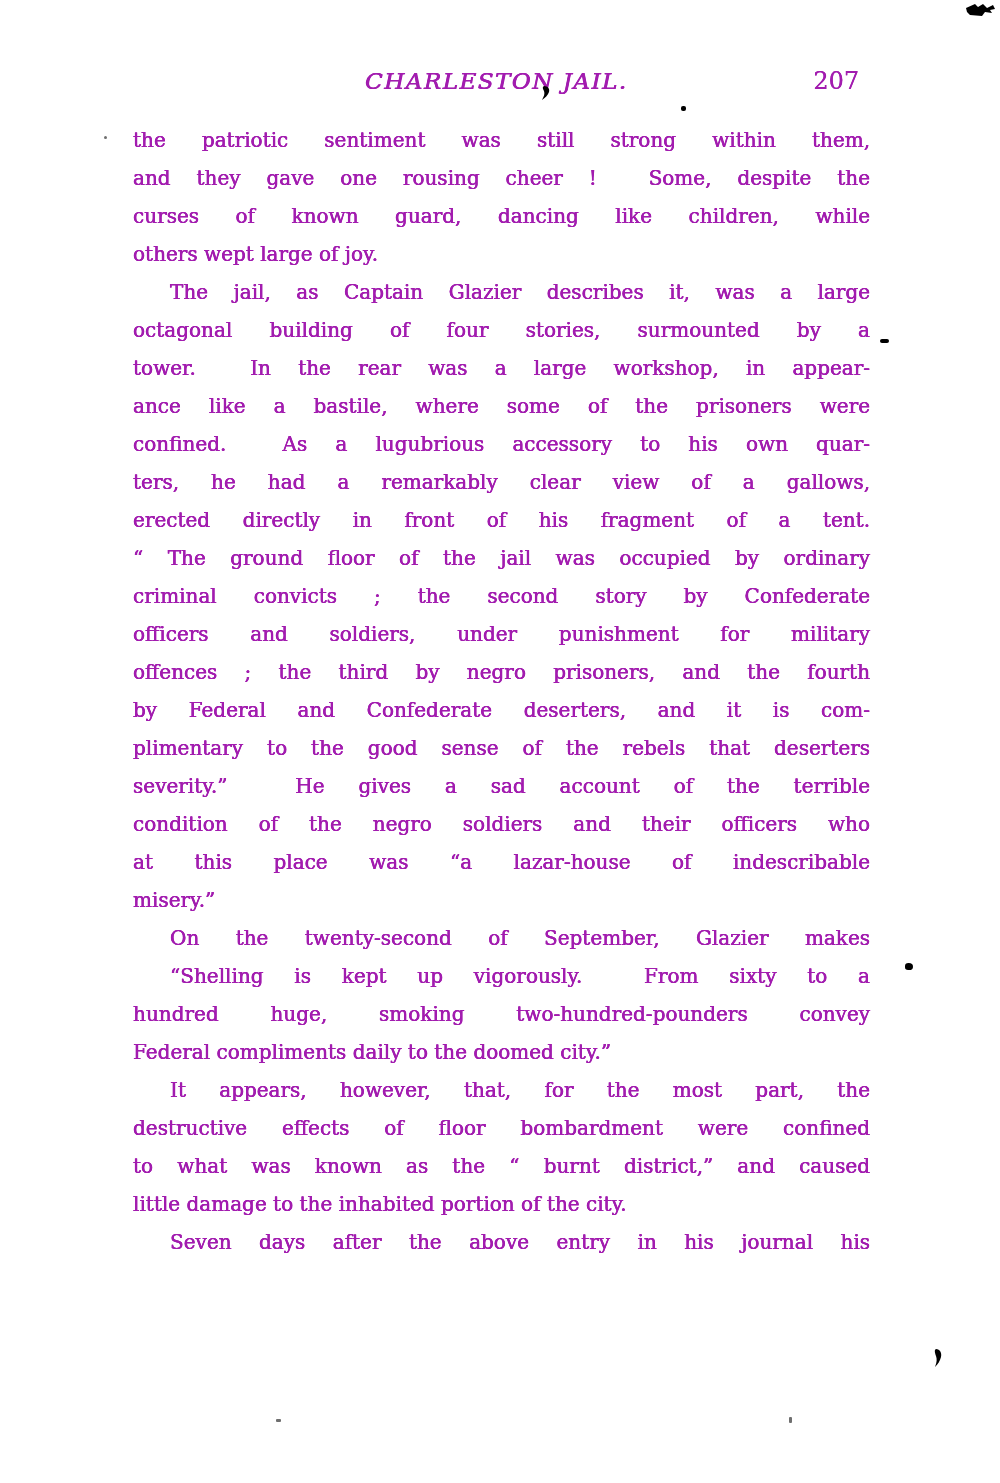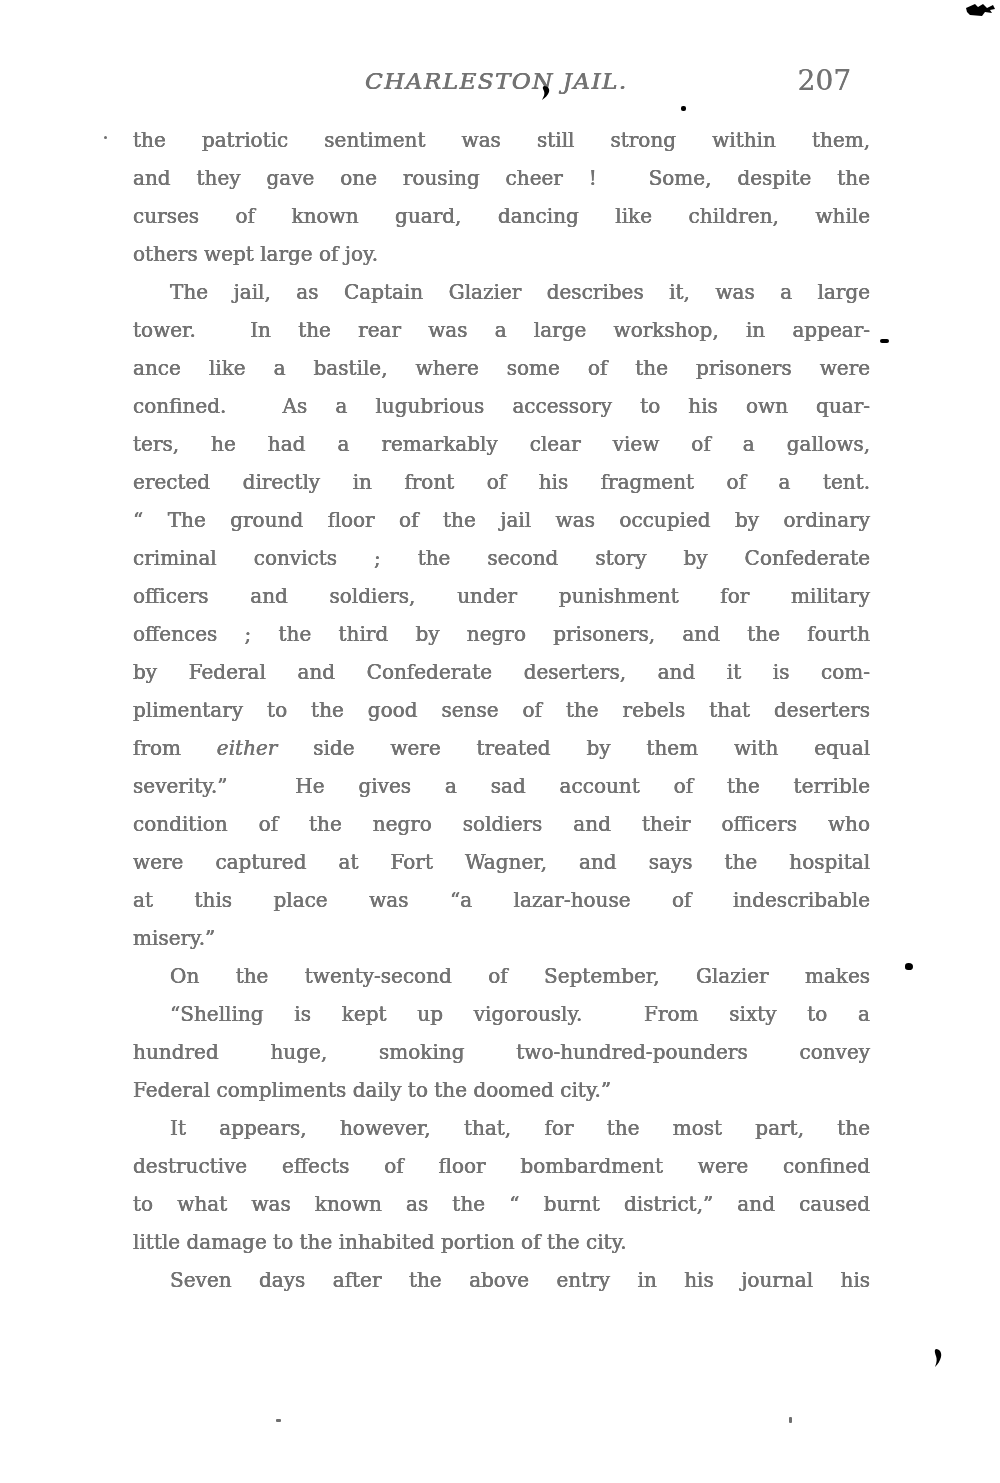--- a/index.html
+++ b/index.html
@@ -2,21 +2,21 @@
 <html><head>
 <meta charset="utf-8">
 <style>
   html, body { margin: 0; padding: 0; background: #ffffff; }
   .page {
     position: relative;
     width: 1000px;
     height: 1483px;
     background: #ffffff;
     font-family: "DejaVu Serif", serif;
-    color: #737373;
+    color: #a21caf;
     overflow: hidden;
   }
   
   .running-head {
     position: absolute;
     left: 133px;
     top: 62px;
     width: 737px;
     height: 40px;
     line-height: 38px;
@@ -25,23 +25,23 @@
     position: absolute;
     left: 0; right: 10px;
     text-align: center;
     font-style: italic;
     font-size: 23px;
     letter-spacing: 1.5px;
     text-shadow: 0.35px 0 0 currentColor, -0.35px 0 0 currentColor;
   }
   .folio {
     position: absolute;
-    right: 19px;
+    right: 11px;
     top: 0;
-    font-size: 28px;
+    font-size: 24px;
     text-shadow: 0.3px 0 0 currentColor;
   }
   
   .text-block {
     position: absolute;
     left: 133px;
     top: 121px;
     width: 737px;
     font-size: 20px;
     line-height: 38px;
@@ -65,35 +65,34 @@
     <span class="head-title">CHARLESTON JAIL.</span>
     <span class="folio">207</span>
   </header>
 
   <main class="text-block">
       <div class="line j">the patriotic sentiment was still strong within them,</div>
       <div class="line j">and they gave one rousing cheer !&nbsp; Some, despite the</div>
       <div class="line j">curses of known guard, dancing like children, while</div>
       <div class="line">others wept large of joy.</div>
       <div class="line j indent">The jail, as Captain Glazier describes it, was a large</div>
+      <div class="line j">octagonal building of four stories, surmounted by a</div>
       <div class="line j">tower.&nbsp; In the rear was a large workshop, in appear-</div>
       <div class="line j">ance like a bastile, where some of the prisoners were</div>
       <div class="line j">confined.&nbsp; As a lugubrious accessory to his own quar-</div>
       <div class="line j">ters, he had a remarkably clear view of a gallows,</div>
       <div class="line j">erected directly in front of his fragment of a tent.</div>
       <div class="line j">“ The ground floor of the jail was occupied by ordinary</div>
       <div class="line j">criminal convicts ; the second story by Confederate</div>
       <div class="line j">officers and soldiers, under punishment for military</div>
       <div class="line j">offences ; the third by negro prisoners, and the fourth</div>
       <div class="line j">by Federal and Confederate deserters, and it is com-</div>
       <div class="line j">plimentary to the good sense of the rebels that deserters</div>
-      <div class="line j">from <i>either</i> side were treated by them with equal</div>
       <div class="line j">severity.”&nbsp; He gives a sad account of the terrible</div>
       <div class="line j">condition of the negro soldiers and their officers who</div>
-      <div class="line j">were captured at Fort Wagner, and says the hospital</div>
       <div class="line j">at this place was “a lazar-house of indescribable</div>
       <div class="line">misery.”</div>
       <div class="line j indent">On the twenty-second of September, Glazier makes</div>
       <div class="line j indent">“Shelling is kept up vigorously.&nbsp; From sixty to a</div>
       <div class="line j">hundred huge, smoking two-hundred-pounders convey</div>
       <div class="line">Federal compliments daily to the doomed city.”</div>
       <div class="line j indent">It appears, however, that, for the most part, the</div>
       <div class="line j">destructive effects of floor bombardment were confined</div>
       <div class="line j">to what was known as the “ burnt district,” and caused</div>
       <div class="line">little damage to the inhabited portion of the city.</div>

